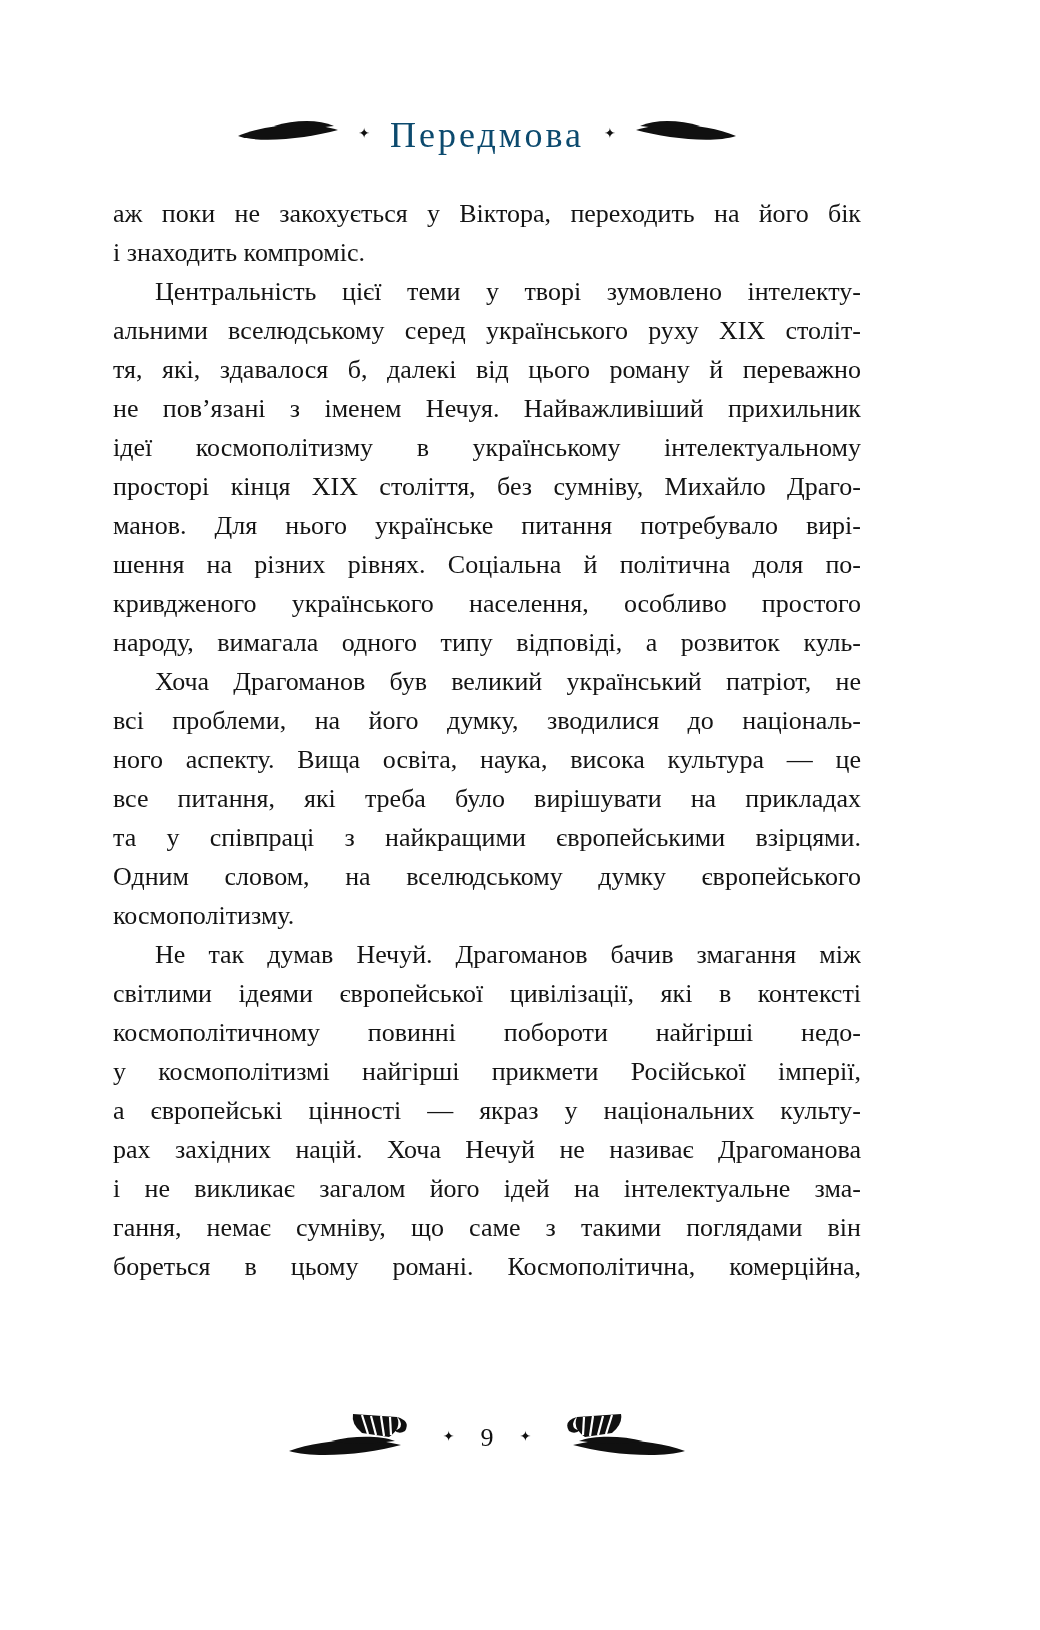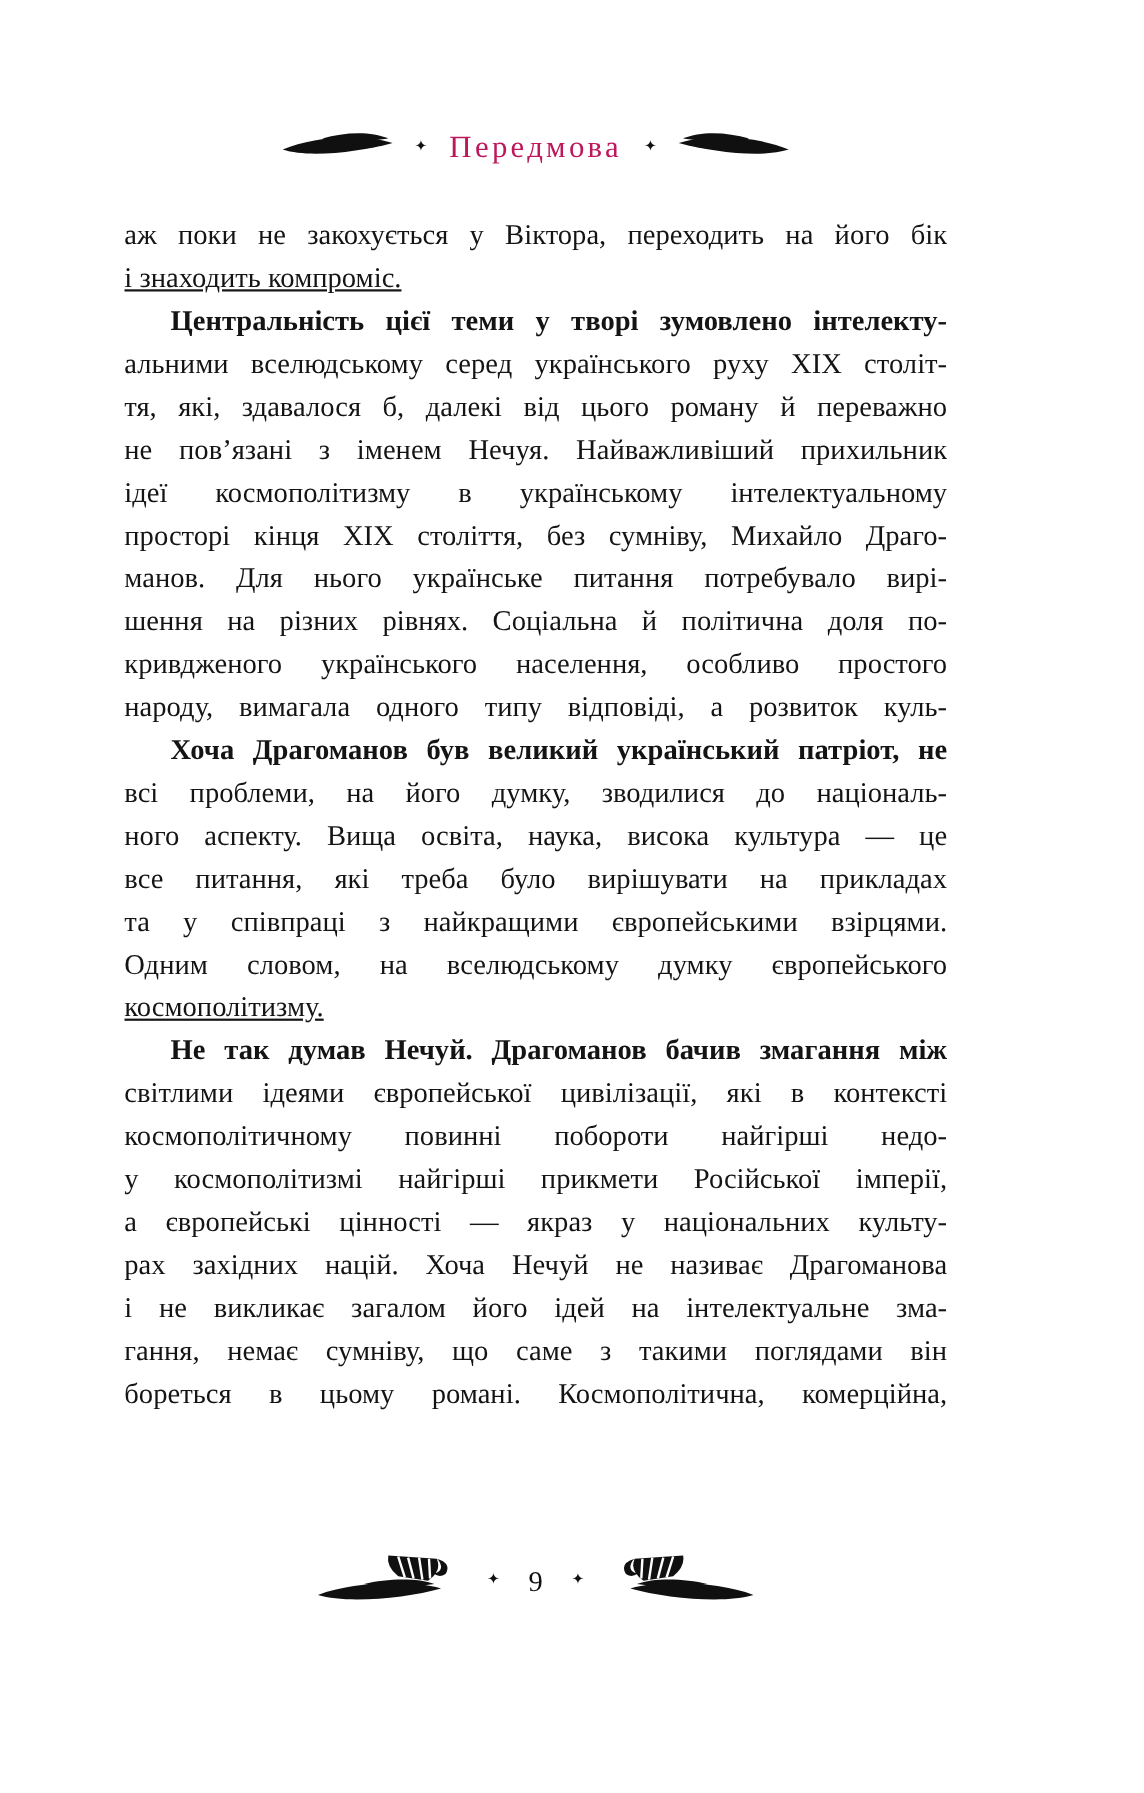--- a/index.html
+++ b/index.html
@@ -29,23 +29,23 @@
   
   .running-head {
     margin-top: 114px;
     height: 42px;
     display: flex;
     align-items: center;
     justify-content: center;
     gap: 20px;
   }
   .head-title {
-    font-size: 28px;
+    font-size: 36px;
     letter-spacing: 3px;
-    color: #be185d;
+    color: #0c4a6e;
   }
   .diamond {
     font-size: 14px;
     color: #101010;
     line-height: 1;
     transform: translateY(-1px);
   }
   .flourish { display: block; }
   .mirror { transform: scaleX(-1); }
   
@@ -57,25 +57,23 @@
     width: 748px;
     line-height: 39px;
     text-align: justify;
     text-align-last: justify;
     overflow: hidden;
     white-space: nowrap;
   }
   .line.last {
     text-align: left;
     text-align-last: left;
-    text-decoration: underline;
   }
   .line.indent {
     text-indent: 42px;
-    font-weight: bold;
   }
   
   .footer {
     position: absolute;
     left: 113px;
     top: 1408px;
     width: 748px;
     height: 60px;
     display: flex;
     align-items: center;

